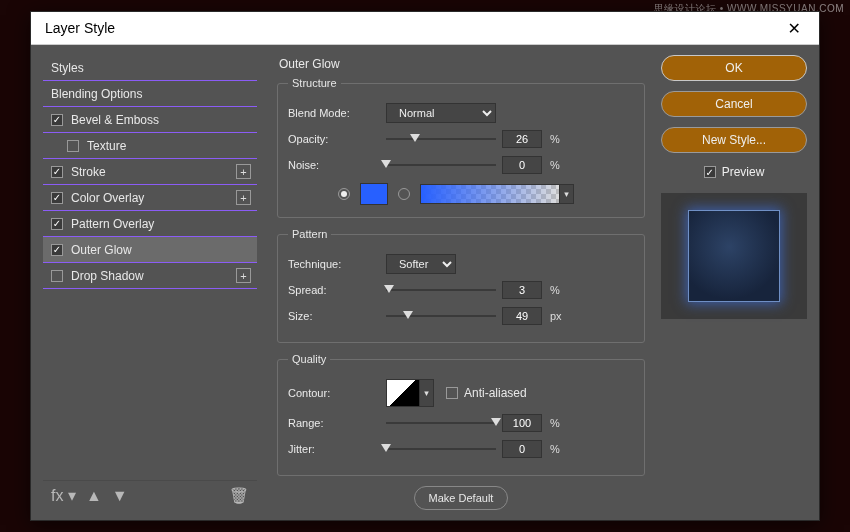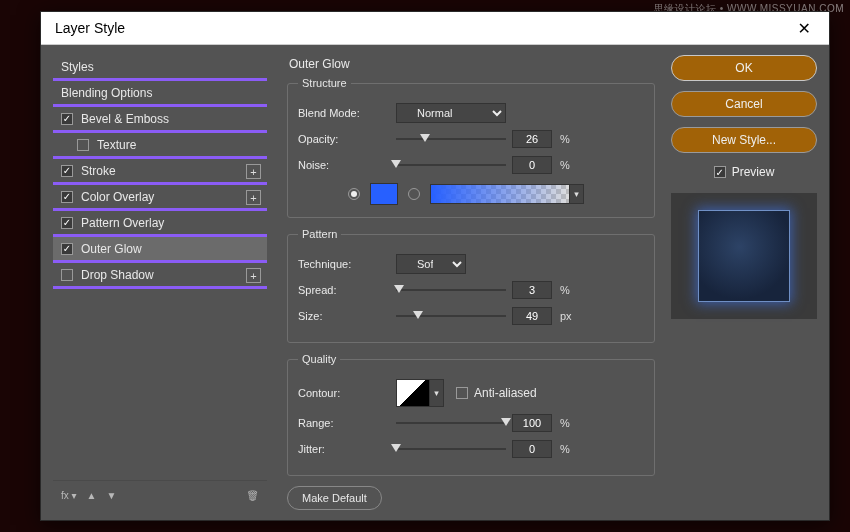--- a/index.html
+++ b/index.html
@@ -1,58 +1,58 @@
 <!DOCTYPE html>
 <html><head>
 <meta charset="utf-8">
 <style>
   * { box-sizing: border-box; margin: 0; padding: 0; font-family: "Segoe UI", Tahoma, sans-serif; }
   body { background: #1a0505; width: 850px; height: 532px; position: relative; }
   .dialog {
-    position: absolute; left: 40px; top: 11px; width: 790px; height: 510px;
+    position: absolute; left: 30px; top: 11px; width: 790px; height: 510px;
     background: #535353; border: 1px solid #2a2a2a; box-shadow: 0 4px 20px rgba(0,0,0,0.6);
     display: flex; flex-direction: column;
   }
   .titlebar {
     height: 34px; background: #fff; display: flex; align-items: center; justify-content: space-between;
     padding: 0 10px 0 14px; border-bottom: 1px solid #ccc;
   }
   .titlebar .title { font-size: 14px; color: #000; }
   .titlebar .close { font-size: 16px; color: #000; cursor: pointer; padding: 4px 8px; }
   .body { flex: 1; display: flex; padding: 10px 12px; gap: 10px; }
   .sidebar {
     width: 214px; display: flex; flex-direction: column; background: #535353;
   }
   .side-item {
     height: 26px; display: flex; align-items: center; font-size: 12px; color: #e8e8e8;
-    padding: 0 8px; border-bottom: 3px solid #8b5cf6; cursor: pointer; position: relative;
+    padding: 0 8px; border-bottom: 1px solid #8b5cf6; cursor: pointer; position: relative;
   }
   .side-item.selected { background: #6b6b6b; }
   .side-item .cb { width: 12px; height: 12px; border: 1px solid #999; margin-right: 8px; display: inline-flex; align-items: center; justify-content: center; font-size: 10px; color: #fff; }
   .side-item .cb.checked { background: #3a3a3a; }
   .side-item .cb.checked::after { content: "✓"; }
   .side-item.indent { padding-left: 24px; }
   .side-item .plus { position: absolute; right: 6px; top: 5px; width: 15px; height: 15px; border: 1px solid #999; font-size: 11px; color: #ddd; display: flex; align-items: center; justify-content: center; }
   .side-footer { margin-top: auto; height: 30px; border-top: 1px solid #4a4a4a; display: flex; align-items: center; padding: 0 8px; gap: 10px; }
-  .side-footer .ico { color: #b8b8b8; font-size: 10px; }
+  .side-footer .ico { color: #b8b8b8; font-size: 16px; }
   .side-footer .trash { margin-left: auto; }
 
   .settings { flex: 1; padding: 0 6px 0 10px; color: #e8e8e8; font-size: 12px; }
   .panel-title { font-size: 12px; margin: 2px 0 6px 2px; color: #eaeaea; }
   fieldset.grp {
     border: 1px solid #6f6f6f; border-radius: 3px; padding: 10px 10px 12px 10px; margin-bottom: 10px;
   }
   fieldset.grp legend { font-size: 11px; padding: 0 4px; color: #e6e6e6; }
   .row { display: flex; align-items: center; height: 24px; margin: 2px 0; }
   .row .lbl { width: 90px; text-align: left; margin-right: 8px; color: #eaeaea; font-size: 11px; }
   .num { width: 40px; height: 18px; background: #454545; border: 1px solid #333; color: #fff; font-size: 11px; text-align: center; margin-left: 6px; }
   .unit { margin-left: 8px; font-size: 11px; color: #ddd; width: 20px; }
   select.sel {
     background: #454545; color: #eee; border: 1px solid #333; font-size: 11px; height: 20px;
-    padding: 1px 16px;
+    padding: 1px 8px;
   }
   .slider { position: relative; width: 110px; height: 14px; }
   .slider .track { position: absolute; top: 6px; left: 0; right: 0; height: 2px; background: #3a3a3a; }
   .slider .thumb { position: absolute; top: 2px; width: 0; height: 0; border-left: 5px solid transparent; border-right: 5px solid transparent; border-top: 8px solid #ddd; transform: translateX(-5px); }
   .color-row { display: flex; align-items: center; gap: 10px; margin-top: 6px; padding-left: 50px; }
   .radio { width: 12px; height: 12px; border: 1px solid #999; border-radius: 50%; display: inline-flex; align-items: center; justify-content: center; }
   .radio.checked::after { content: ""; width: 6px; height: 6px; background: #eee; border-radius: 50%; }
   .swatch { width: 28px; height: 22px; border: 1px solid #333; background: #2760ff; }
   .gradient-swatch {
     width: 140px; height: 20px; border: 1px solid #333;
@@ -64,21 +64,21 @@
   .grad-caret { width: 14px; height: 20px; background: #454545; border: 1px solid #333; border-left: none; font-size: 9px; color: #ddd; display: flex; align-items: center; justify-content: center; }
   .contour-swatch {
     width: 34px; height: 28px; border: 1px solid #333; position: relative; overflow: hidden;
     background: linear-gradient(135deg, #fff 0 49%, #000 50% 100%);
   }
   .inline-cb { width: 12px; height: 12px; border: 1px solid #999; margin: 0 6px 0 12px; display: inline-block; }
   .btn {
     background: #535353; border: 1px solid #888; border-radius: 12px; color: #e8e8e8;
     font-size: 11px; height: 24px; padding: 0 14px; cursor: pointer;
   }
-  .btn-row { display: flex; gap: 16px; margin-top: 8px; }
+  .btn-row { display: flex; gap: 16px; justify-content: center; margin-top: 8px; }
 
   .right-col { width: 146px; display: flex; flex-direction: column; gap: 10px; align-items: stretch; }
   .pill {
     height: 26px; border: 1px solid #9a9a9a; border-radius: 14px; background: #a16207;
     color: #eee; font-size: 12px; display: flex; align-items: center; justify-content: center; cursor: pointer;
   }
   .pill.primary { border-color: #c8c8c8; }
   .preview-row { display: flex; align-items: center; justify-content: center; gap: 6px; font-size: 12px; color: #eee; margin-top: 2px; }
   .preview-row .cb { width: 12px; height: 12px; border: 1px solid #999; background: #3a3a3a; display: inline-flex; align-items: center; justify-content: center; font-size: 10px; }
   .preview-row .cb::after { content: "✓"; color: #fff; }

